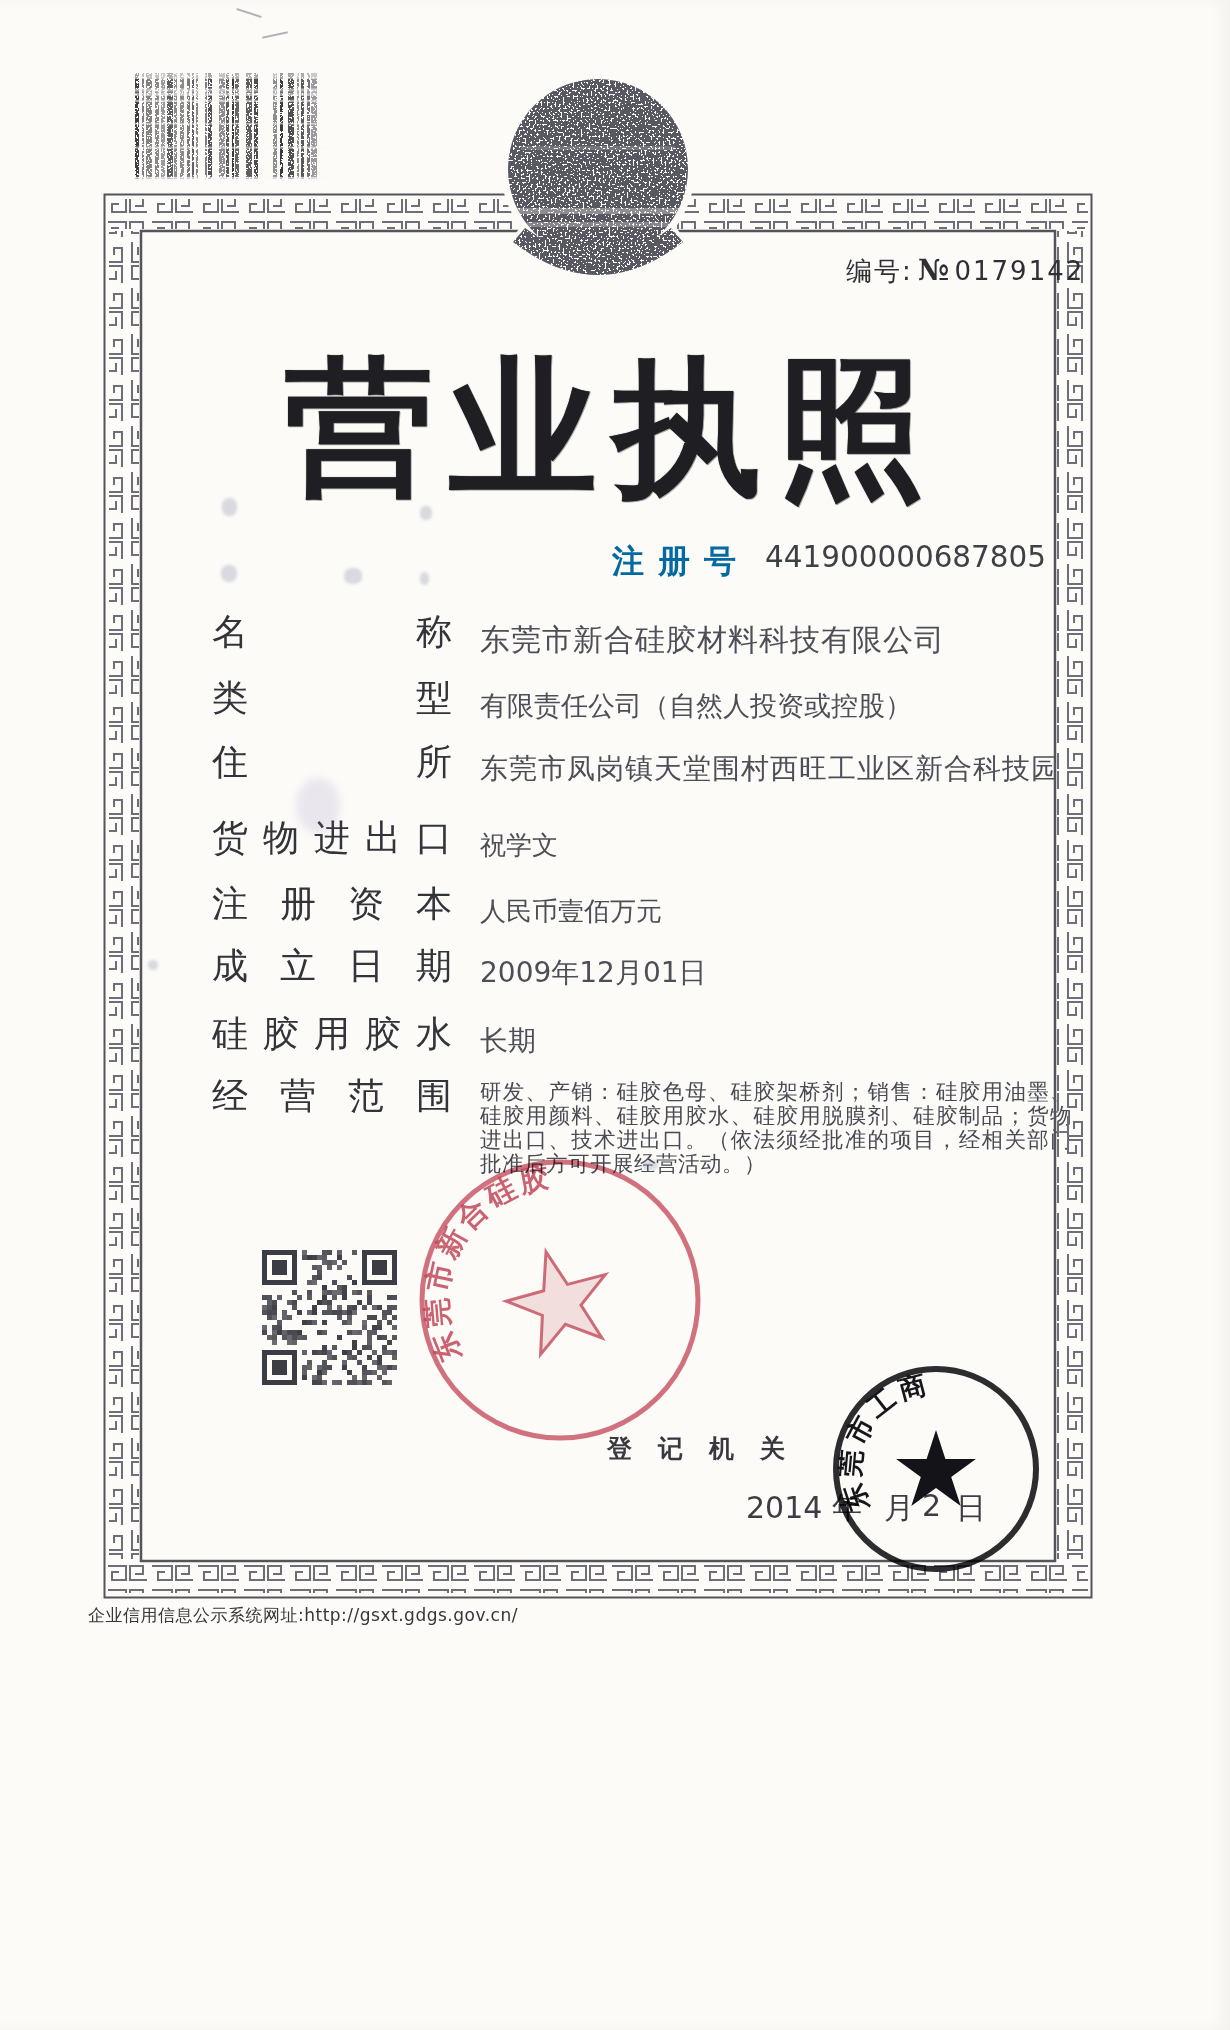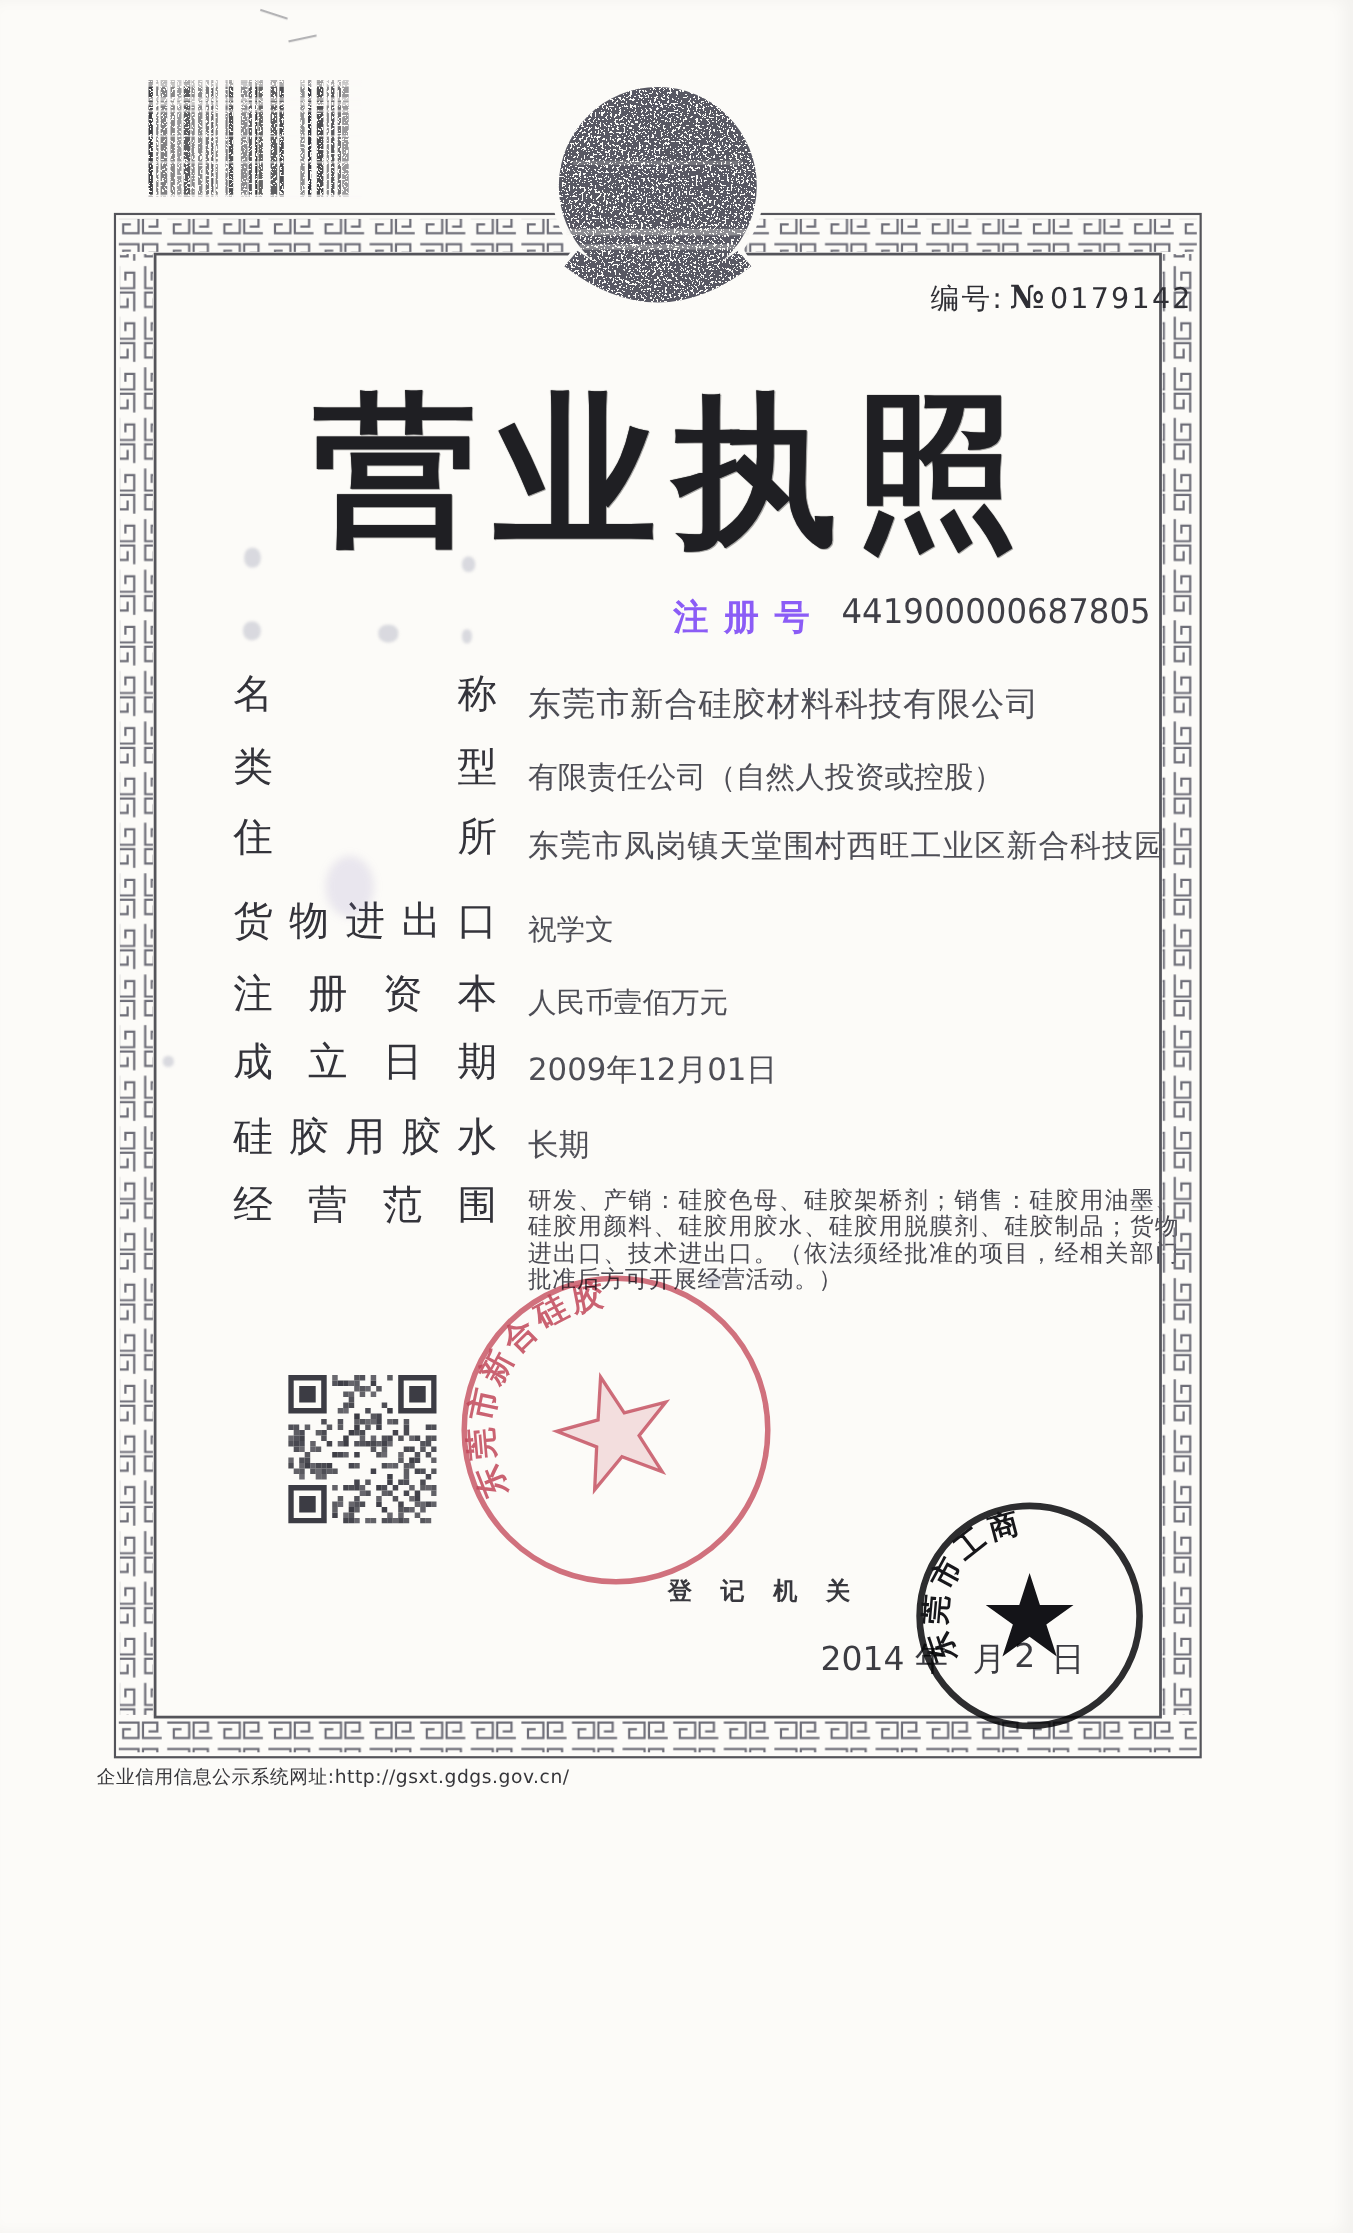--- a/index.html
+++ b/index.html
@@ -9,29 +9,29 @@
   
   .serial{color:#2f2f35;}
   .serial-label{font-size:26px;letter-spacing:2px;margin-left:10px;}
   .serial-no{font-family:"DejaVu Serif",serif;font-weight:700;font-size:29px;}
   .serial-digits{font-size:26px;letter-spacing:2px;}
   
   #title-row{left:285px;top:348px;width:640px;height:170px;display:flex;justify-content:space-between;}
   #title-row span{font-size:148px;line-height:160px;font-weight:900;color:#1f1f23;
         text-shadow:0 0 1px #333, 1px 1px 0 rgba(40,40,40,.35);}
   
-  .regno-label{left:612px;top:540px;font-size:32px;font-weight:600;letter-spacing:14px;color:#8b5cf6;}
+  .regno-label{left:612px;top:540px;font-size:32px;font-weight:600;letter-spacing:14px;color:#0369a1;}
   .regno-value{left:765px;top:538px;font-size:31px;color:#3f3f46;transform:scaleX(.95);transform-origin:left;}
   
   .lbl{left:212px;width:240px;display:inline-block;text-align:justify;text-align-last:justify;
        font-size:36px;line-height:40px;font-weight:400;color:#33333a;}
   .val{left:480px;color:#4e4e56;white-space:nowrap;}
   .scope{white-space:normal;width:592px;font-size:21.5px;line-height:24px;text-align:justify;color:#4a4a52;letter-spacing:.5px;}
   
-  .registrar{left:607px;top:1432px;font-size:22px;font-weight:600;letter-spacing:26px;color:#38383e;}
+  .registrar{left:607px;top:1432px;font-size:25px;font-weight:600;letter-spacing:26px;color:#38383e;}
   .dt{font-size:30px;color:#3c3c42;z-index:2;}
   
   .footer-left{left:88px;top:1604px;font-size:17px;color:#36363a;letter-spacing:.5px;}
   .footer-right{left:660px;top:1599px;width:482px;text-align:right;font-size:20.5px;font-weight:700;color:#2d2d31;}
   
   .seal{mix-blend-mode:multiply;z-index:5;}
   
   .ghost{background:rgba(115,120,150,.26);border-radius:45%;filter:blur(1.6px);z-index:1;}
   .streak{background:rgba(125,115,180,.15);border-radius:50%;filter:blur(4px);z-index:1;}
   .pencil{width:26px;height:2px;background:rgba(70,70,80,.4);filter:blur(.4px);}

